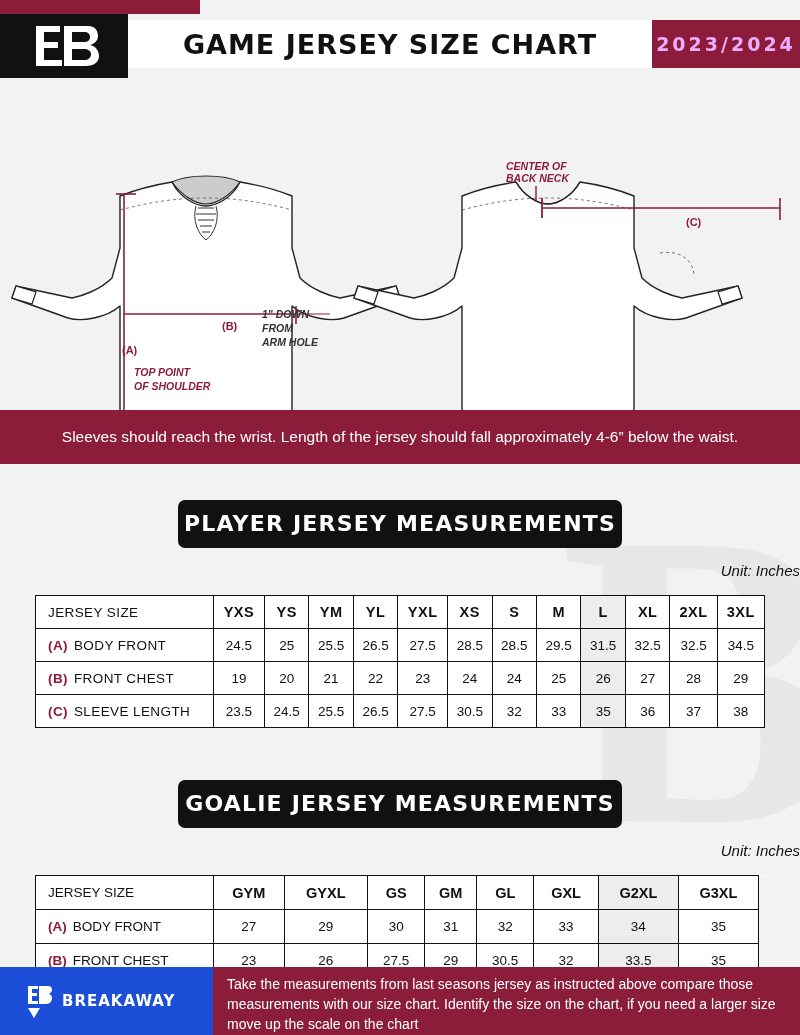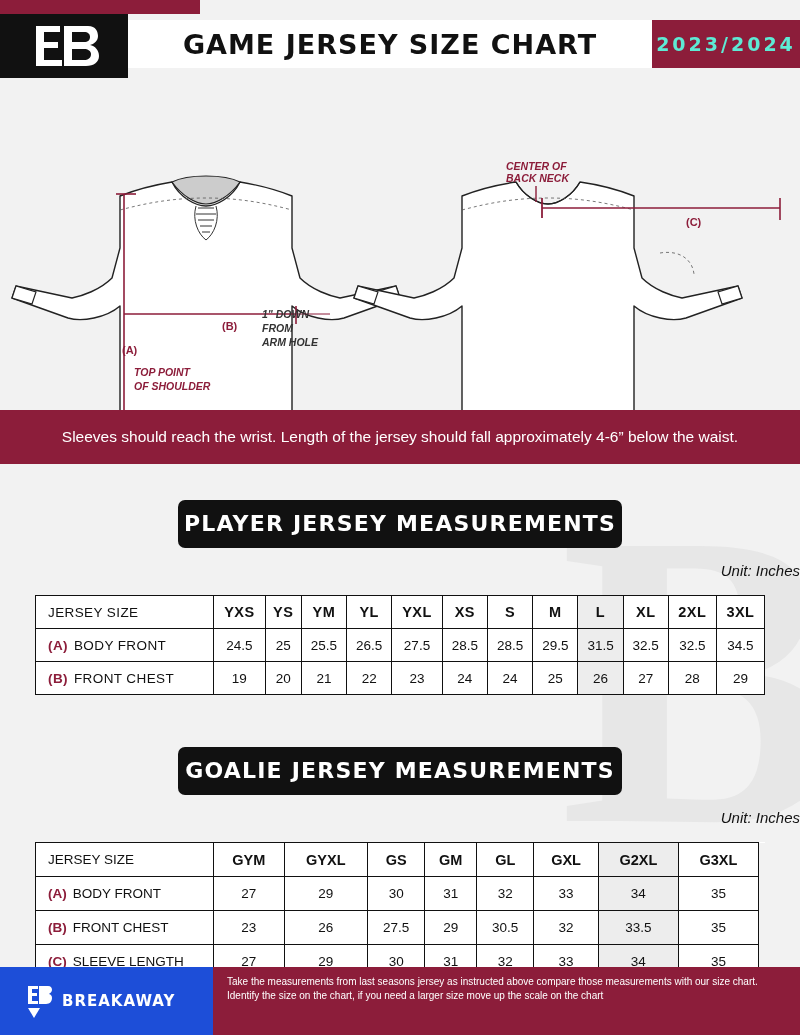--- a/index.html
+++ b/index.html
@@ -65,21 +65,21 @@
     text-align: center;
     font-size: 27px;
     font-weight: bold;
     letter-spacing: 1px;
     color: #111;
     font-family: "DejaVu Sans", sans-serif;
   }
   .season-box {
     width: 148px; height: 48px;
     background: #8c1d3a;
-    color: #5eead4;
+    color: #f0abfc;
     display: flex;
     align-items: center;
     justify-content: center;
     font-size: 19px;
     font-weight: bold;
     letter-spacing: 3px;
     font-family: "DejaVu Sans", sans-serif;
   }
 
   
@@ -188,21 +188,21 @@
   .footer-brand {
     font-size: 15px;
     font-weight: bold;
     letter-spacing: 1px;
     font-family: "DejaVu Sans", sans-serif;
   }
   .footer-right {
     flex: 1;
     background: #8c1d3a;
     color: #fff;
-    font-size: 10px;
+    font-size: 14px;
     line-height: 1.42;
     padding: 8px 14px 8px 14px;
   }
 
   .lbl { font-size: 10.5px; font-style: italic; font-weight: bold; fill: #8c1d3a; font-family: "Liberation Sans", sans-serif; }
   .lbl-dark { font-size: 10.5px; font-style: italic; font-weight: bold; fill: #333; font-family: "Liberation Sans", sans-serif; }
   .tagsvg { font-size: 11px; font-weight: bold; fill: #8c1d3a; font-family: "Liberation Sans", sans-serif; }
 </style>
 </head>
 <body>
@@ -342,20 +342,37 @@
         <td>22</td>
         <td>23</td>
         <td>24</td>
         <td>24</td>
         <td>25</td>
         <td class="hl">26</td>
         <td>27</td>
         <td>28</td>
         <td>29</td>
       </tr>
+      <tr>
+        <td class="rowlabel">
+          <span class="tag">(C)</span><span>SLEEVE LENGTH</span>
+        </td>
+        <td>23.5</td>
+        <td>24.5</td>
+        <td>25.5</td>
+        <td>26.5</td>
+        <td>27.5</td>
+        <td>30.5</td>
+        <td>32</td>
+        <td>33</td>
+        <td class="hl">35</td>
+        <td>36</td>
+        <td>37</td>
+        <td>38</td>
+      </tr>
     </tbody>
   </table>
 </div>
 
 <div class="section-wrap">
   <div class="section-title">GOALIE JERSEY MEASUREMENTS</div>
   <div class="unit-line">Unit: Inches</div>
   <table class="goalie-table">
     <thead>
       <tr>

